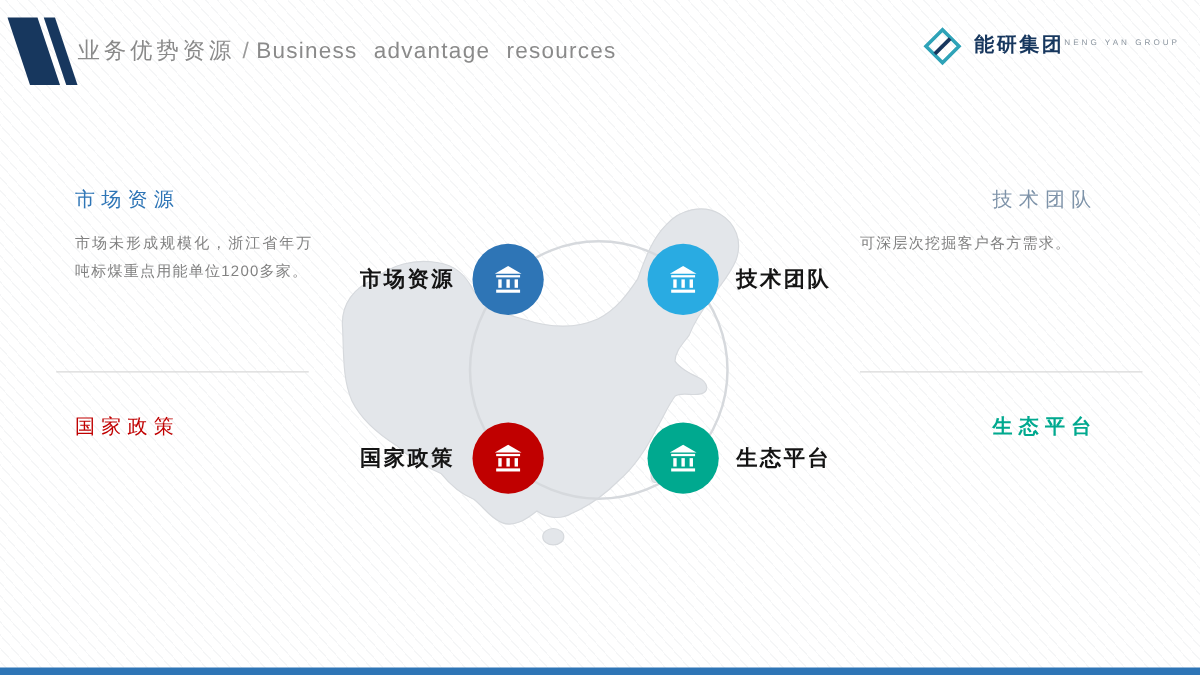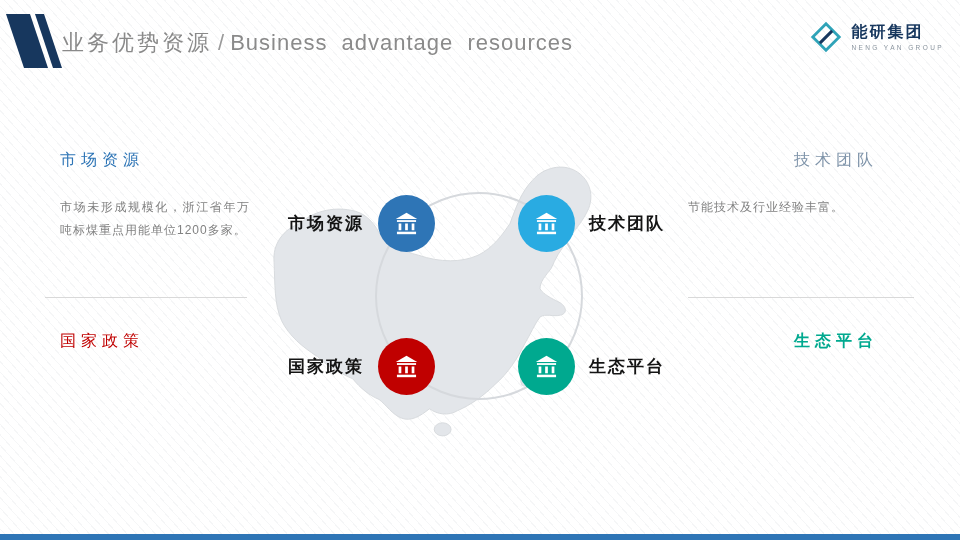--- a/index.html
+++ b/index.html
@@ -10,38 +10,38 @@
   .texture{
     position:absolute;inset:0;z-index:0;
     background:repeating-linear-gradient(48deg,
       rgba(128,140,153,0.08) 0px, rgba(128,140,153,0.08) 1px,
       rgba(255,255,255,0) 1px, rgba(255,255,255,0) 7px);
   }
   
   .corner-flag{position:absolute;left:0;top:4px;z-index:4;}
   .page-title{
     position:absolute;left:62px;top:28px;z-index:4;
-    font-size:22px;color:#8a8a8a;white-space:nowrap;
+    font-size:18px;color:#8a8a8a;white-space:nowrap;
     text-shadow:0.5px 0.5px 0 #ffffff;
     text-align:center;
   }
   .title-zh{letter-spacing:3px;}
   .title-sep{margin:0 6px;color:#9a9a9a;}
   .title-en{letter-spacing:1px;word-spacing:7px;}
   .logo{position:absolute;right:16px;top:20px;display:flex;align-items:center;gap:8px;z-index:4;}
-  .logo-text{display:flex;flex-direction:column;line-height:1.1;}
+  .logo-text{display:flex;flex-direction:row;line-height:1.1;}
   .logo-zh{font-size:16px;font-weight:700;color:#17375e;letter-spacing:2px;}
   .logo-en{font-size:6.5px;color:#8a949e;letter-spacing:2.4px;margin-top:3px;}
   
   .sec{position:absolute;width:190px;z-index:3;}
   .sec-heading{font-size:16px;letter-spacing:5px;white-space:nowrap;}
   .sec-heading.align-r{text-align:right;}
   .sec-heading.bold{font-weight:700;}
   .sec-body{
-    margin-top:25px;font-size:12px;color:#818181;line-height:1.9;
+    margin-top:12px;font-size:12px;color:#818181;line-height:1.9;
     letter-spacing:1px;text-align:justify;
   }
   #sec-market{left:60px;top:150px;}
   #sec-policy{left:60px;top:331px;}
   #sec-team{left:688px;top:150px;}
   #sec-platform{left:688px;top:331px;}
   .divider{position:absolute;height:1px;background:#d9d9d9;top:297px;z-index:2;}
   .divider-left{left:45px;width:202px;}
   .divider-right{left:688px;width:226px;}
   
@@ -100,21 +100,21 @@
     <div class="sec-heading" style="color: rgb(46, 117, 182);">市场资源</div>
     <div class="sec-body">市场未形成规模化，浙江省年万吨标煤重点用能单位1200多家。</div>
   </div>
   <div class="divider divider-left"></div>
   <div class="sec" id="sec-policy">
     <div class="sec-heading" style="color: rgb(192, 0, 0);">国家政策</div>
   </div>
 
   <div class="sec" id="sec-team">
     <div class="sec-heading align-r" style="color: rgb(126, 147, 169);">技术团队</div>
-    <div class="sec-body">节能技术及行业经验丰富。</div>
+    <div class="sec-body">可深层次挖掘客户各方需求。</div>
   </div>
   <div class="divider divider-right"></div>
   <div class="sec" id="sec-platform">
     <div class="sec-heading align-r bold" style="color: rgb(0, 169, 143);">生态平台</div>
   </div>
 
   <svg class="china-map" width="412" height="332" viewBox="0 0 440 340">
     <path fill="#e3e6ea" stroke="#d6d9dd" stroke-width="1" d="
       M 30 128
       C 28 108 40 92 58 86

